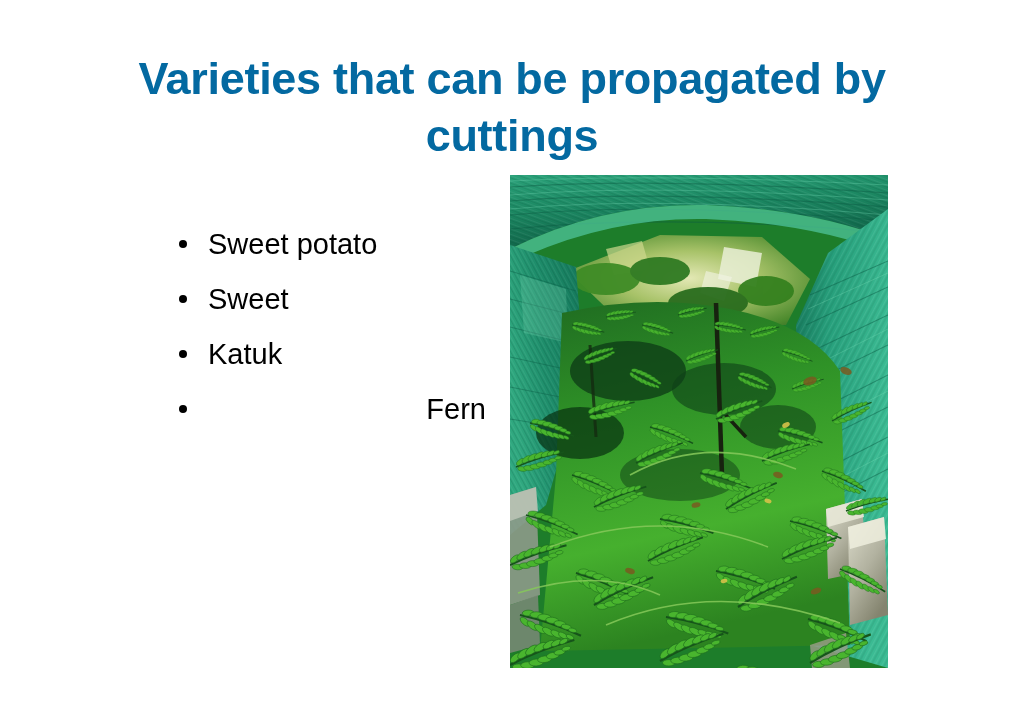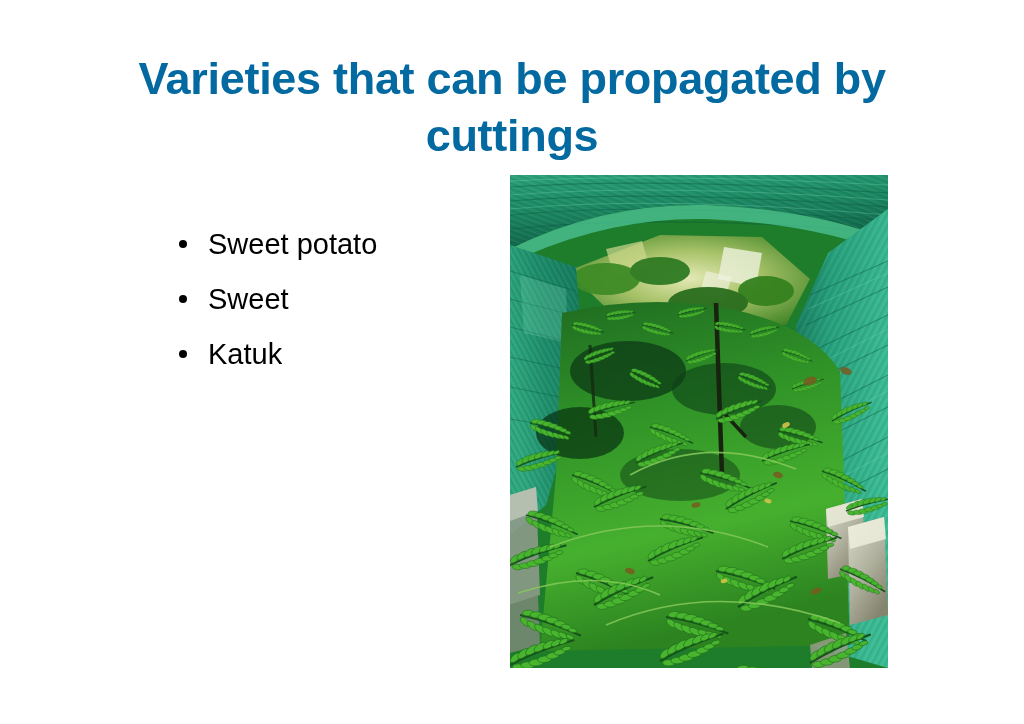--- a/index.html
+++ b/index.html
@@ -111,20 +111,24 @@
       <span class="bullet-dot"></span>
       <span class="bullet-label">Sweet potato</span>
     </li>
     <li>
       <span class="bullet-dot"></span>
       <span class="bullet-label">Sweet</span>
     </li>
     <li>
       <span class="bullet-dot"></span>
       <span class="bullet-label">Katuk</span>
+    </li>
+    <li>
+      <span class="bullet-dot"></span>
+      <span class="bullet-label">Fern</span>
     </li>
   </ul>
 
   <div id="photo" aria-label="Ferns growing inside a green shade-net nursery tunnel">
     <svg viewBox="0 0 378 493" preserveAspectRatio="none" aria-hidden="true">
       <defs>
 
         <linearGradient id="netTop" x1="0" y1="0" x2="0.25" y2="1">
           <stop offset="0%" stop-color="#2aa179"></stop>
           <stop offset="45%" stop-color="#1c8963"></stop>

